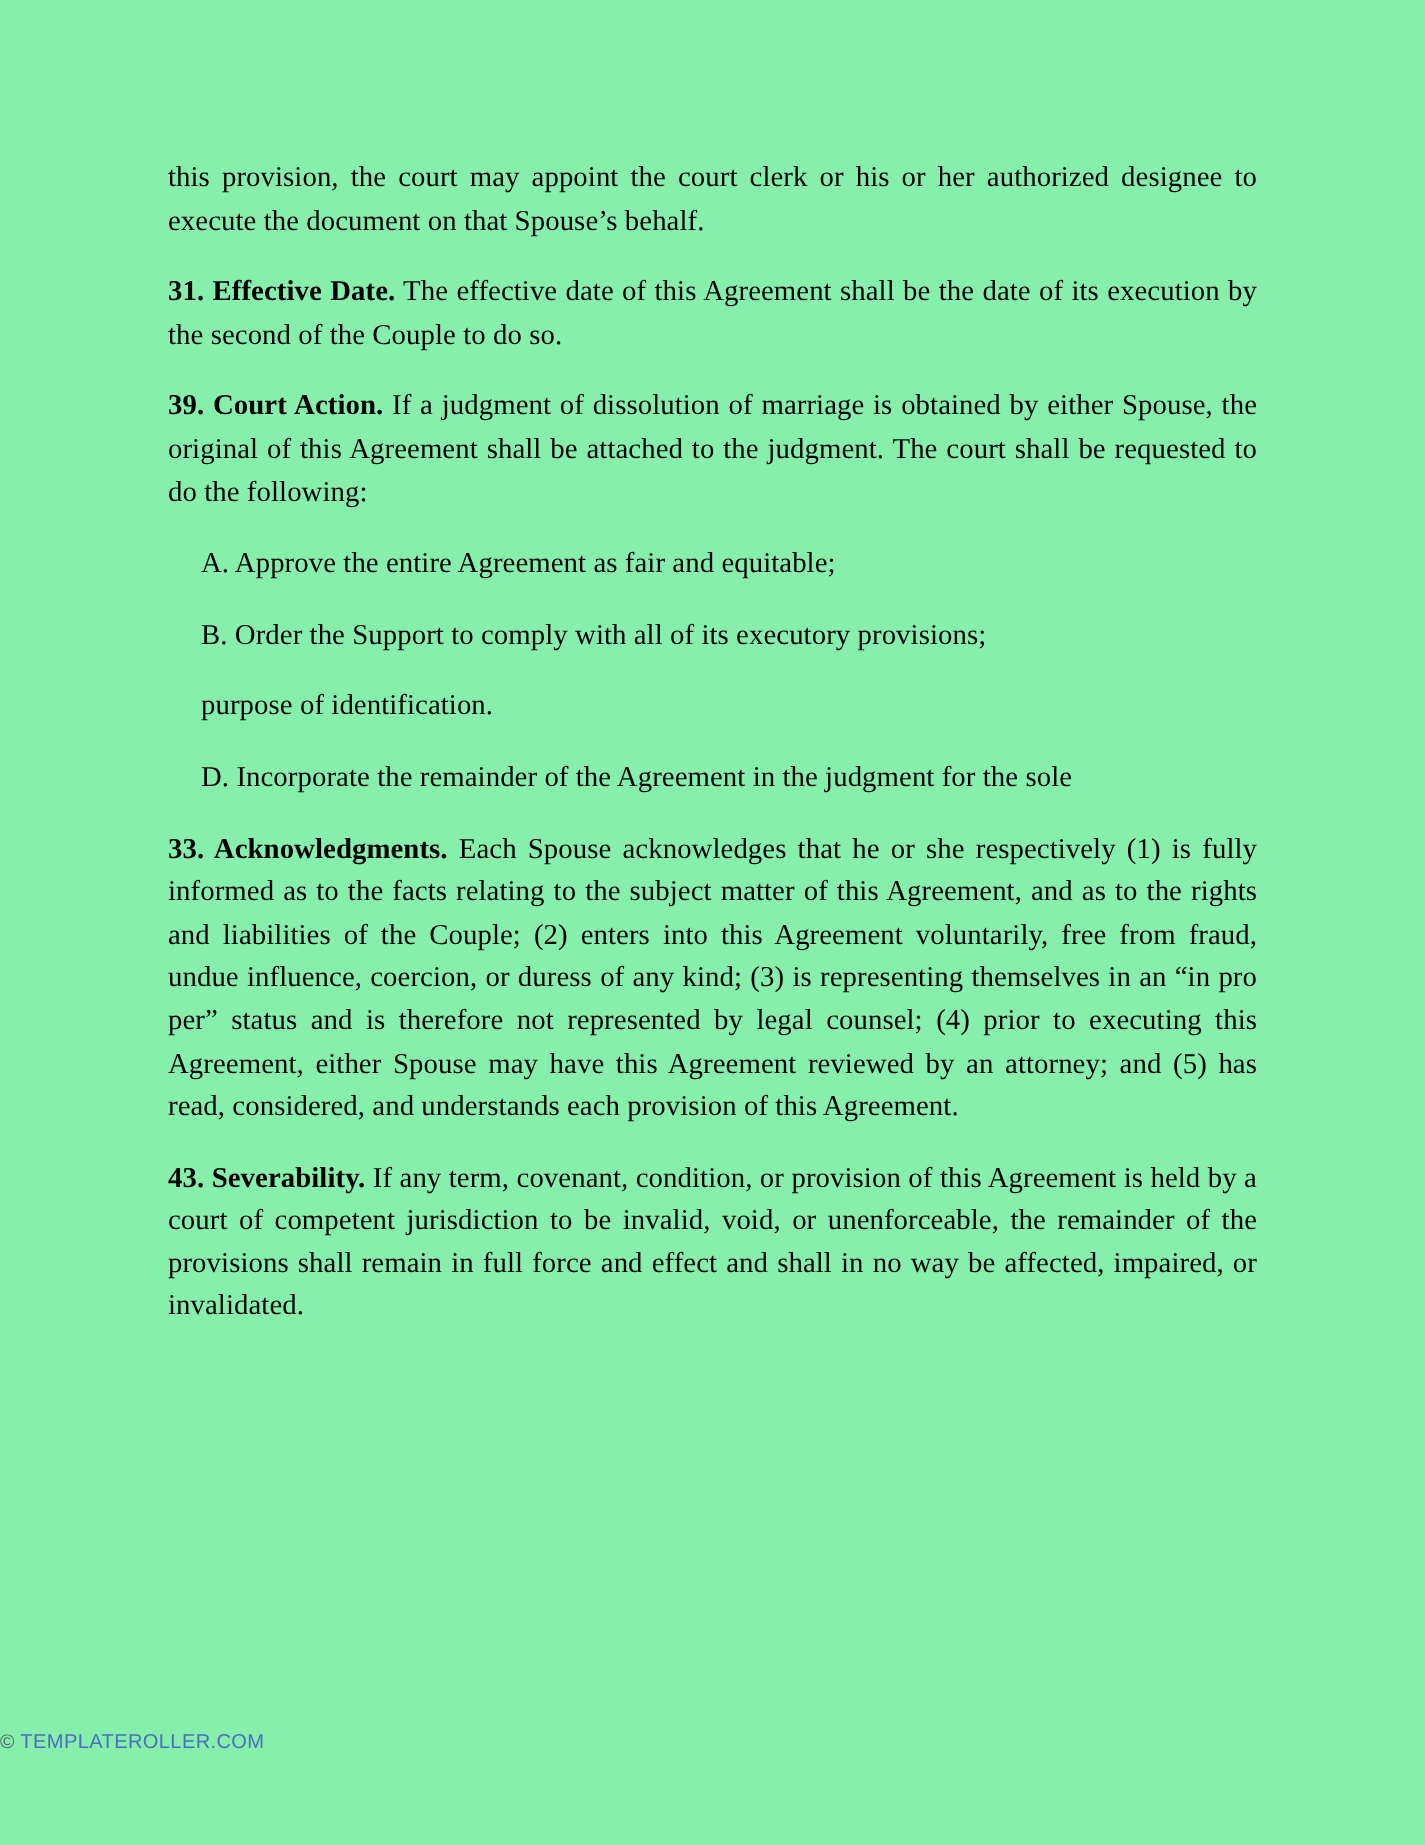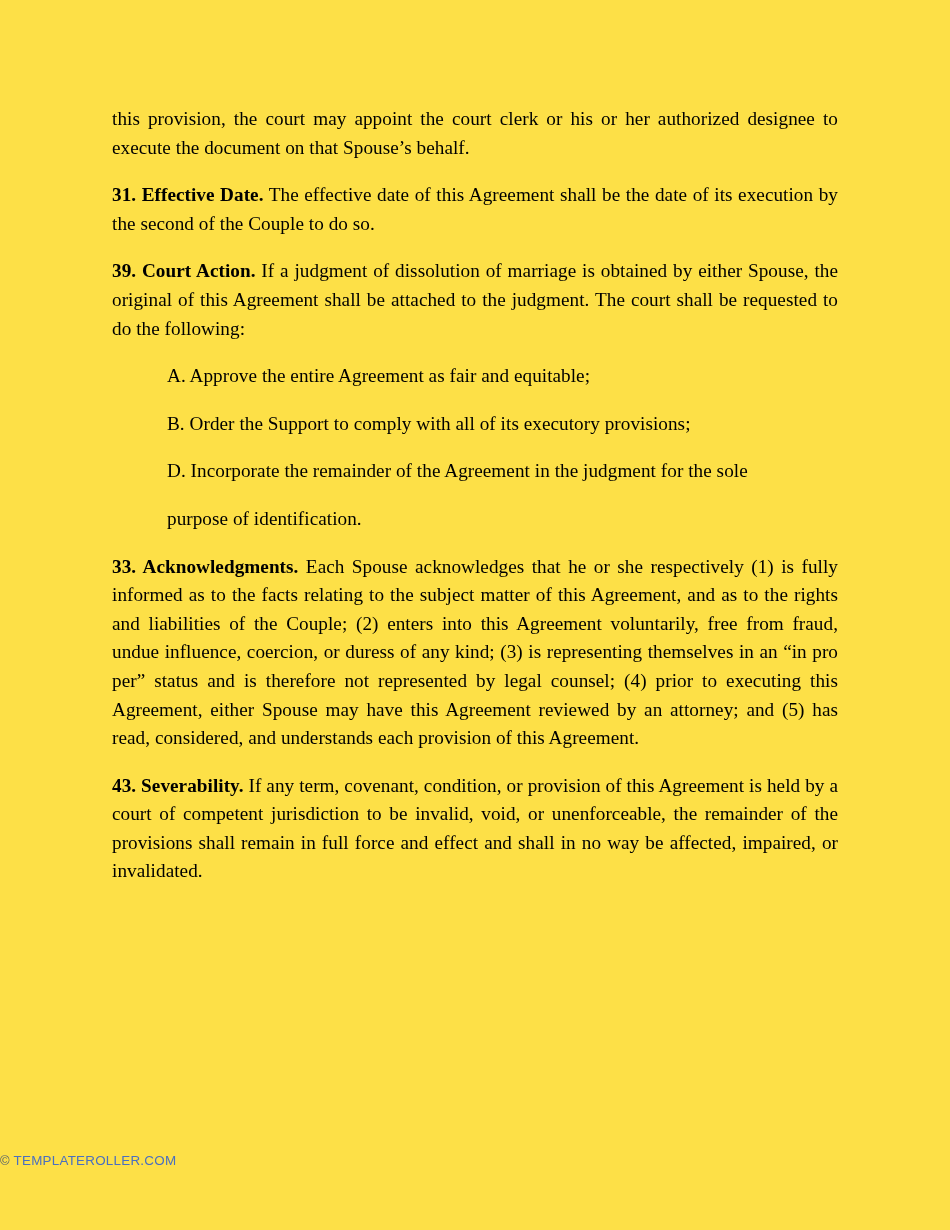--- a/index.html
+++ b/index.html
@@ -15,21 +15,21 @@
     color: #000000;
     overflow: hidden;
   }
 
   .page {
     position: absolute;
     left: 0;
     top: 0;
     width: 950px;
     height: 1230px;
-    background: #fde047;
+    background: #86efac;
   }
 
   .doc-body {
     position: absolute;
     left: 112px;
     top: 105px;
     width: 726px;
   }
 
   p.para {
@@ -39,21 +39,21 @@
     text-align: justify;
     text-justify: inter-word;
     letter-spacing: 0.05px;
   }
 
   p.para:last-child {
     margin-bottom: 0;
   }
 
   p.indent {
-    margin-left: 55px;
+    margin-left: 22px;
     width: 671px;
   }
 
   .sec-title {
     font-weight: bold;
   }
 
   .footer {
     position: absolute;
     left: 0;
@@ -75,22 +75,22 @@
 <body>
 
 <div class="page">
 
   <div class="doc-body">
       <p class="para">this provision, the court may appoint the court clerk or his or her authorized designee to execute the document on that Spouse’s behalf.</p>
       <p class="para"><span class="sec-title">31. Effective Date.</span> The effective date of this Agreement shall be the date of its execution by the second of the Couple to do so.</p>
       <p class="para"><span class="sec-title">39. Court Action.</span> If a judgment of dissolution of marriage is obtained by either Spouse, the original of this Agreement shall be attached to the judgment. The court shall be requested to do the following:</p>
       <p class="para indent">A. Approve the entire Agreement as fair and equitable;</p>
       <p class="para indent">B. Order the Support to comply with all of its executory provisions;</p>
+      <p class="para indent">purpose of identification.</p>
       <p class="para indent">D. Incorporate the remainder of the Agreement in the judgment for the sole</p>
-      <p class="para indent">purpose of identification.</p>
       <p class="para"><span class="sec-title">33. Acknowledgments.</span> Each Spouse acknowledges that he or she respectively (1) is fully informed as to the facts relating to the subject matter of this Agreement, and as to the rights and liabilities of the Couple; (2) enters into this Agreement voluntarily, free from fraud, undue influence, coercion, or duress of any kind; (3) is representing themselves in an “in pro per” status and is therefore not represented by legal counsel; (4) prior to executing this Agreement, either Spouse may have this Agreement reviewed by an attorney; and (5) has read, considered, and understands each provision of this Agreement.</p>
       <p class="para"><span class="sec-title">43. Severability.</span> If any term, covenant, condition, or provision of this Agreement is held by a court of competent jurisdiction to be invalid, void, or unenforceable, the remainder of the provisions shall remain in full force and effect and shall in no way be affected, impaired, or invalidated.</p>
     </div>
 
   <div class="footer">
     <span class="copy-mark">©</span>
     <span>TEMPLATEROLLER.COM</span>
   </div>
 
 </div>

